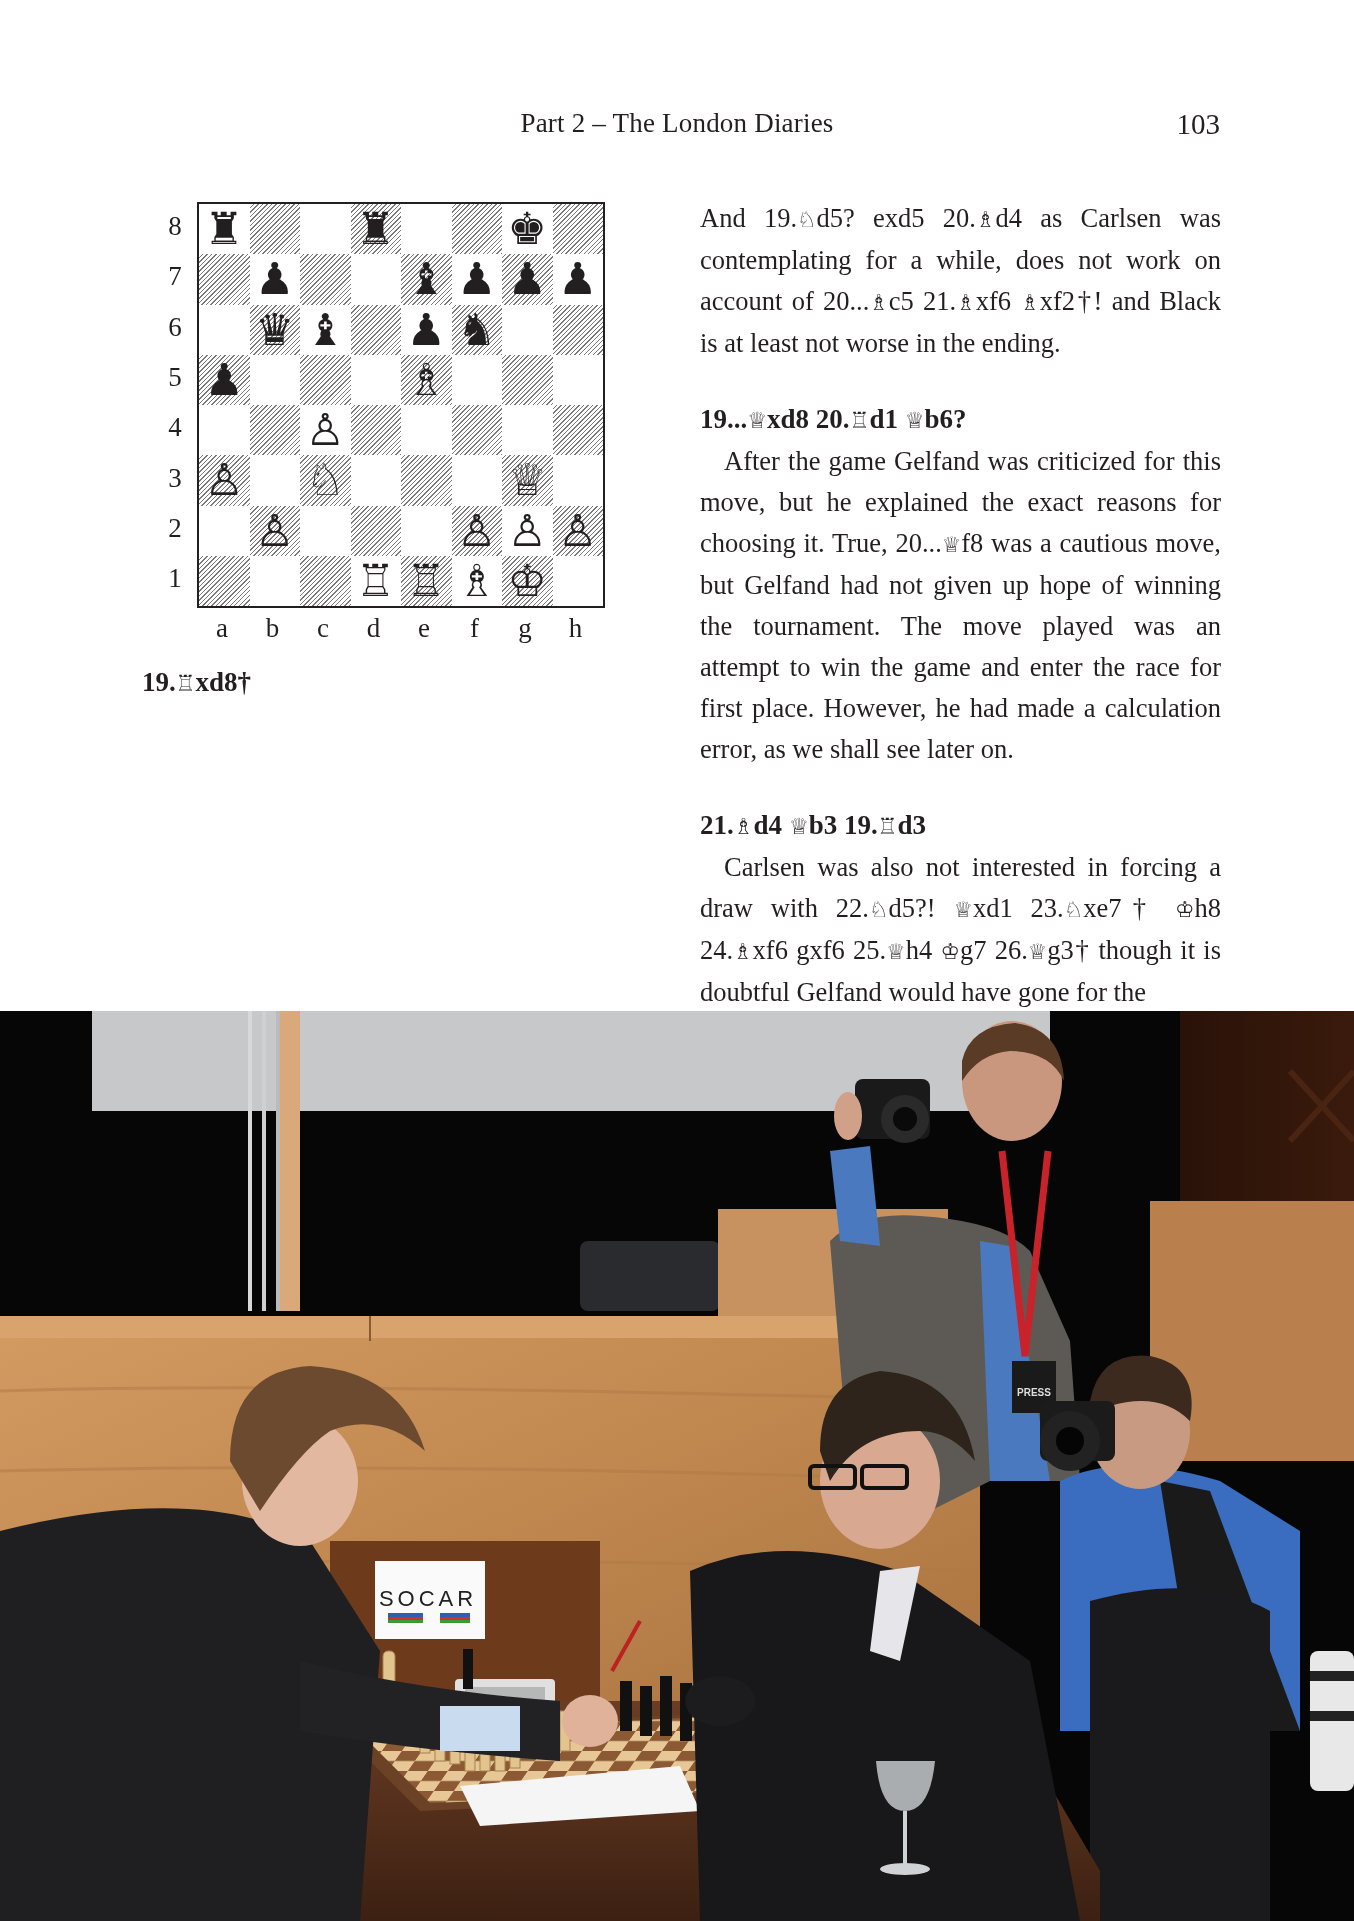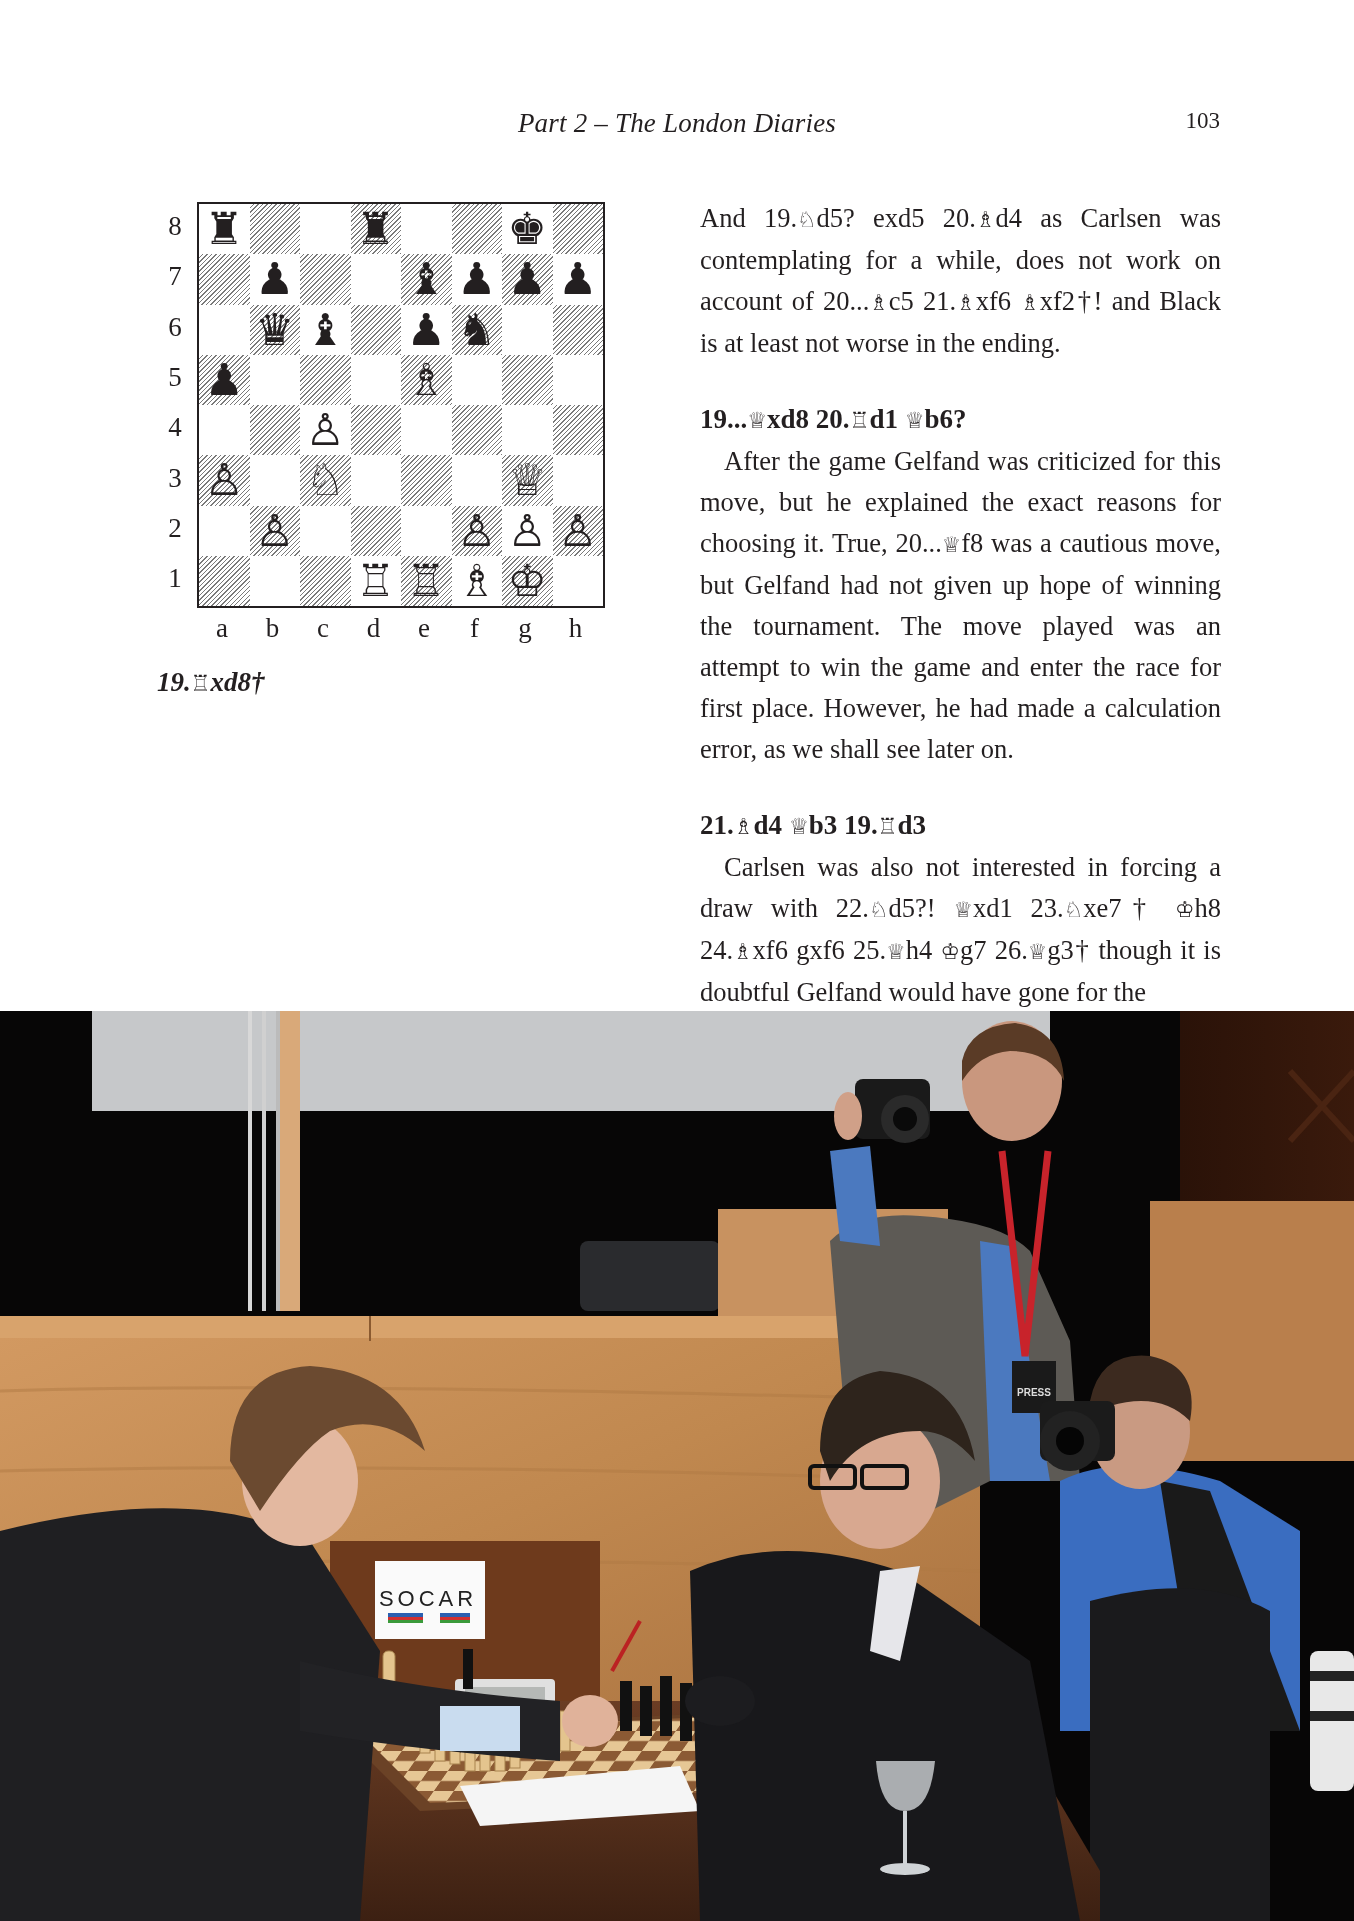--- a/index.html
+++ b/index.html
@@ -1,33 +1,33 @@
 <!DOCTYPE html>
 <html><head>
 <meta charset="utf-8">
 <style>
   html, body { margin:0; padding:0; }
   body { width:1354px; height:1921px; background:#ffffff; position:relative; overflow:hidden;
          font-family: "Liberation Serif", "DejaVu Serif", serif; color:#231f20; }
-  .header-title { position:absolute; left:0; width:1354px; top:108px; text-align:center; font-size:27px; letter-spacing:0.2px;font-style:italic; }
-  .header-page { position:absolute; left:1170px; width:50px; top:108px; text-align:right; font-size:23px; }
+  .header-title { position:absolute; left:0; width:1354px; top:108px; text-align:center; font-size:27px; letter-spacing:0.2px; }
+  .header-page { position:absolute; left:1170px; width:50px; top:108px; text-align:right; font-size:29px; }
 
   .board-wrap { position:absolute; left:160px; top:200px; width:450px; height:450px; }
   .board { position:absolute; left:37px; top:2px; width:404px; height:402px; border:2.5px solid #231f20; display:grid;
            grid-template-columns:repeat(8,1fr); grid-template-rows:repeat(8,1fr); box-sizing:content-box; }
   .sq { position:relative; display:flex; align-items:center; justify-content:center; font-size:44px; line-height:1;
         font-family:"DejaVu Sans", sans-serif; }
   .sq.dark { background: repeating-linear-gradient(135deg, #ffffff 0px, #ffffff 2.2px, #7a7a7a 2.2px, #7a7a7a 3.2px); }
   .sq.light { background:#fff; }
   .piece { position:relative; z-index:2; }
   .rank-label { position:absolute; left:0; width:30px; text-align:center; font-size:27px; }
   .file-label { position:absolute; top:413px; width:50px; text-align:center; font-size:27px; }
 
   .col { position:absolute; font-size:26.5px; line-height:41px; }
-  .col-left { left:157px; width:521px;font-style:italic; }
+  .col-left { left:142px; width:521px; }
   .col-right { left:700px; width:521px; }
   .p { margin:0; text-align:justify; text-align-last:left; }
   .p.indent { text-indent:24px; }
   .move-head { font-weight:bold; margin:0; font-size:27px; }
   .fig { font-family:"DejaVu Sans", sans-serif; font-size:0.82em; font-weight:normal; }
 
   .photo { position:absolute; left:0; top:1011px; width:1354px; height:910px; overflow:hidden; background:#0a0706; }
   .photo svg { display:block; }
 </style>
 </head>

